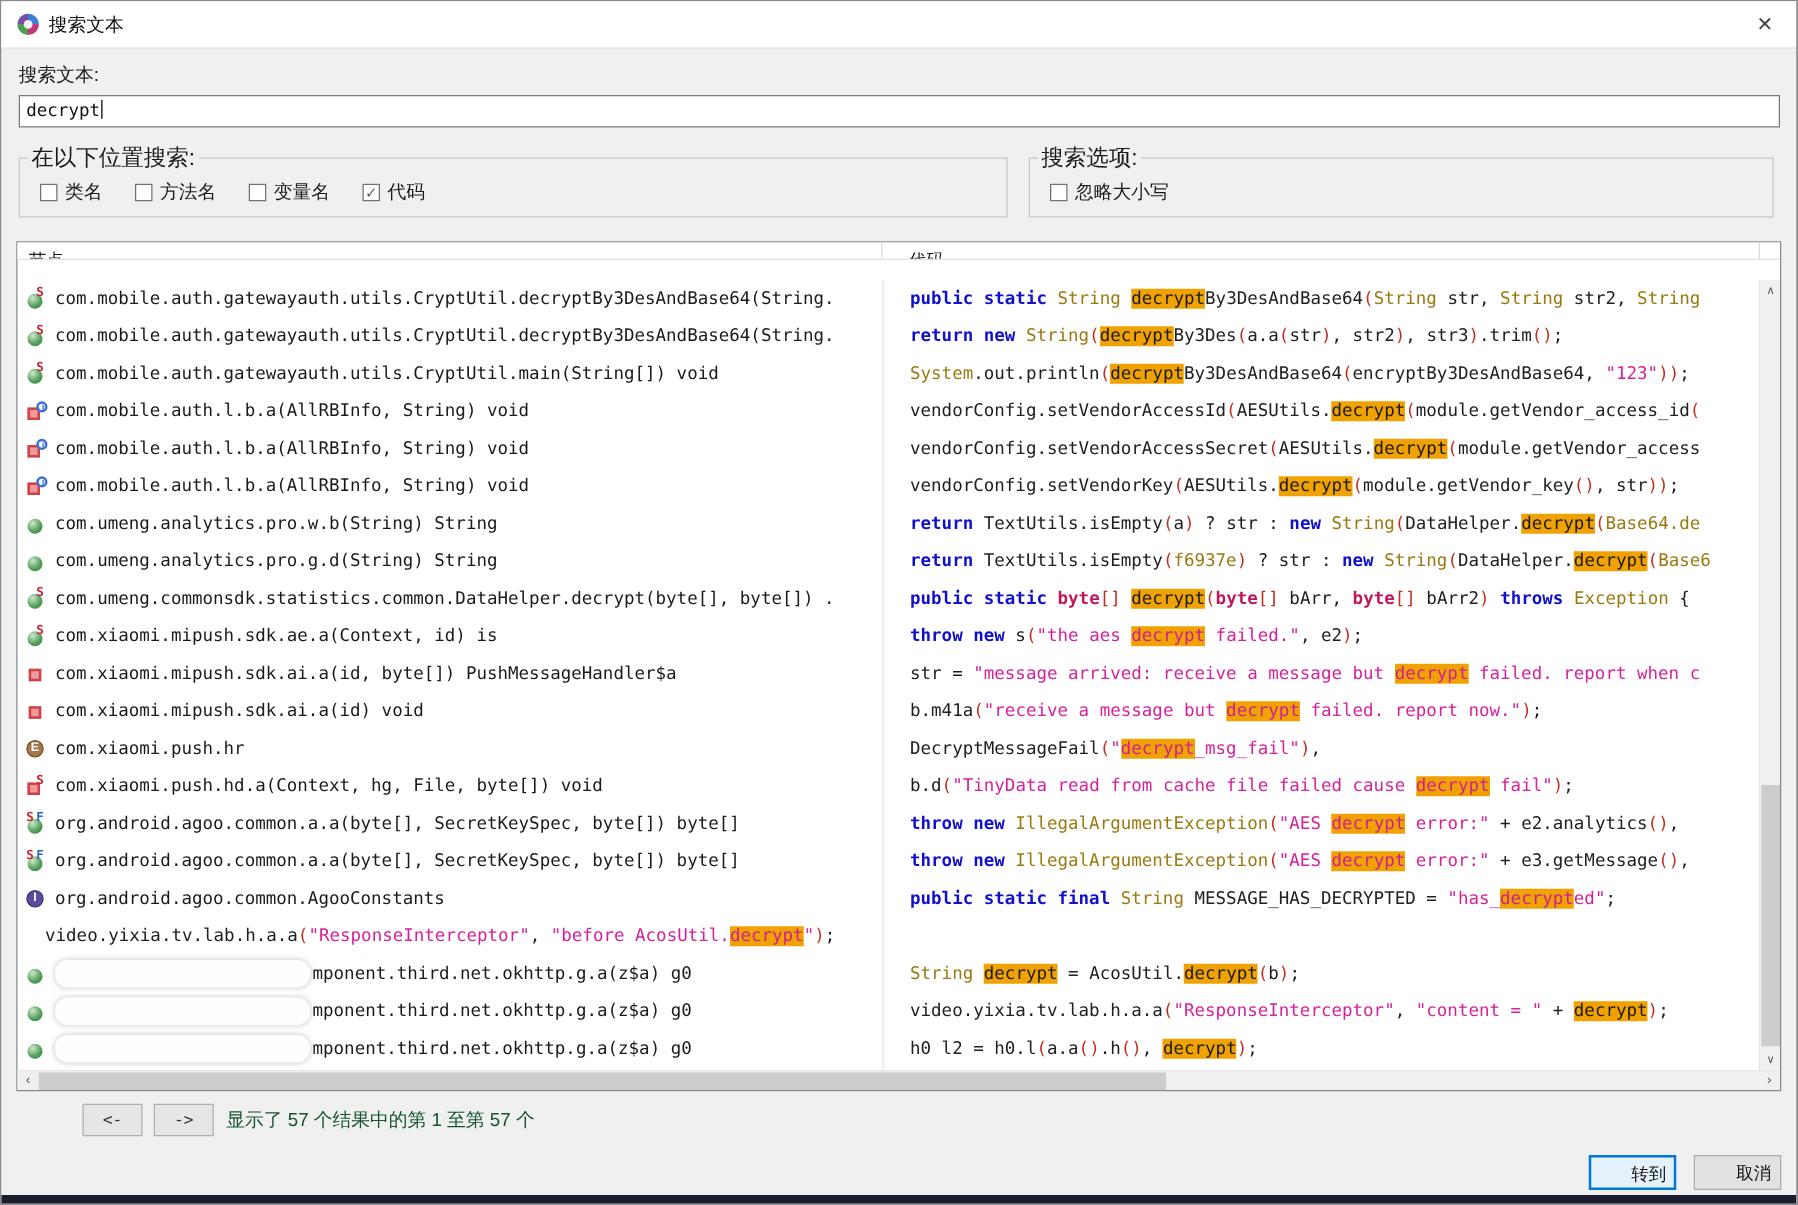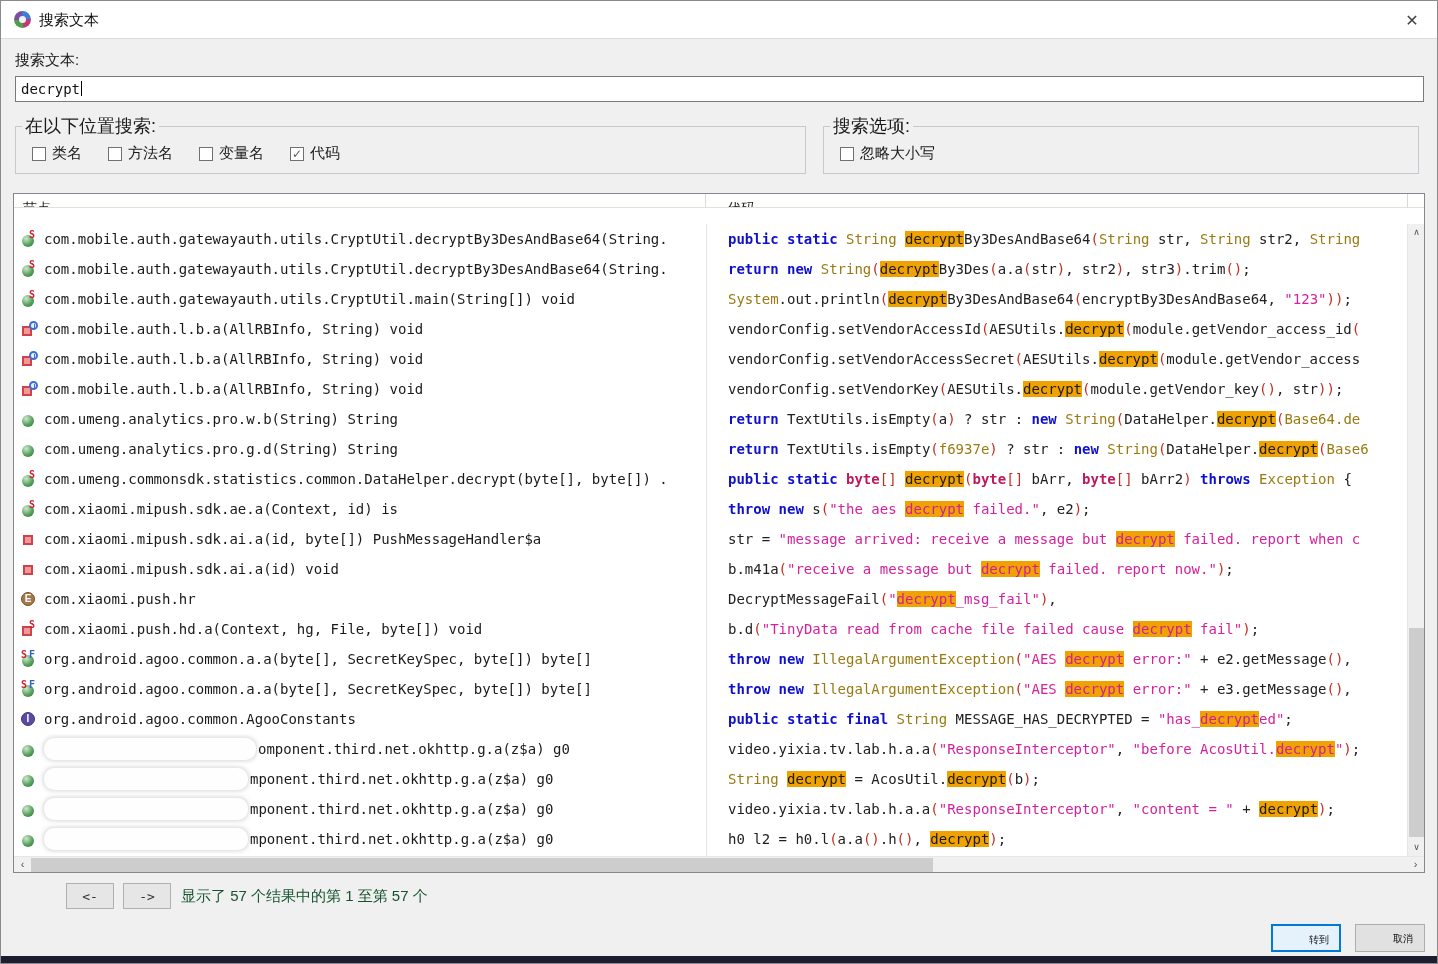--- a/index.html
+++ b/index.html
@@ -82,21 +82,21 @@
   .hscroll .arr.lf{left:0;}
   .hscroll .arr.rt{right:0;}
   .hscroll .thumb{position:absolute;left:17px;top:1px;height:14px;width:64%;background:#cdcdcd;}
   
   .nav-btn{position:absolute;top:882px;width:48px;height:26px;background:#e6e6e6;border:1px solid #b0b0b0;
            font-family:"DejaVu Sans Mono",monospace;font-size:13px;color:#333;text-align:center;line-height:24px;cursor:pointer;}
   .nav-prev{left:65px;}
   .nav-next{left:122px;}
   .status{position:absolute;left:180px;top:886px;font-size:15px;color:#14532d;}
   
-  .dlg-btn{position:absolute;top:923px;width:70px;height:28px;font-size:10px;text-align:center;line-height:25px;cursor:pointer;padding-left:32px;}
+  .dlg-btn{position:absolute;top:923px;width:70px;height:28px;font-size:14px;text-align:center;line-height:25px;cursor:pointer;padding-left:32px;}
   .btn-goto{left:1270px;background:#e5f1fb;border:2px solid #0078d7;color:#111;}
   .btn-cancel{left:1354px;background:#e1e1e1;border:1px solid #adadad;color:#111;}
   .bottom-strip{position:absolute;left:0;bottom:0;width:100%;height:7px;background:#1d1d30;}
 </style>
 </head>
 <body>
 
 <div class="window">
   <div class="titlebar">
     <span class="app-icon"></span>
@@ -197,32 +197,31 @@
         <div class="row">
           <div class="cell node"><span class="icon"><i class="disc enum">E</i></span><span class="ntext">com.xiaomi.push.hr</span></div>
           <div class="cell code"><span class="p">DecryptMessageFail</span><span class="r">(</span><span class="s">"</span><span class="hs">decrypt</span><span class="s">_msg_fail"</span><span class="r">)</span><span class="p">,</span></div>
         </div>
         <div class="row">
           <div class="cell node"><span class="icon"><i class="sq"></i><b class="lt s-red">S</b></span><span class="ntext">com.xiaomi.push.hd.a(Context, hg, File, byte[]) void</span></div>
           <div class="cell code"><span class="p">b.d</span><span class="r">(</span><span class="s">"TinyData read from cache file failed cause </span><span class="hs">decrypt</span><span class="s"> fail"</span><span class="r">)</span><span class="p">;</span></div>
         </div>
         <div class="row">
           <div class="cell node"><span class="icon"><i class="ball"></i><b class="lt s-red sl">S</b><b class="lt f-blue">F</b></span><span class="ntext">org.android.agoo.common.a.a(byte[], SecretKeySpec, byte[]) byte[]</span></div>
-          <div class="cell code"><span class="k">throw new </span><span class="o">IllegalArgumentException</span><span class="r">(</span><span class="s">"AES </span><span class="hs">decrypt</span><span class="s"> error:"</span><span class="p"> + e2.getMessage</span><span class="r">()</span><span class="p">,</span></div>
+          <div class="cell code"><span class="k">throw new </span><span class="o">IllegalArgumentException</span><span class="r">(</span><span class="s">"AES </span><span class="hs">decrypt</span><span class="s"> error:"</span><span class="p"> + e2.analytics</span><span class="r">()</span><span class="p">,</span></div>
         </div>
         <div class="row">
           <div class="cell node"><span class="icon"><i class="ball"></i><b class="lt s-red sl">S</b><b class="lt f-blue">F</b></span><span class="ntext">org.android.agoo.common.a.a(byte[], SecretKeySpec, byte[]) byte[]</span></div>
           <div class="cell code"><span class="k">throw new </span><span class="o">IllegalArgumentException</span><span class="r">(</span><span class="s">"AES </span><span class="hs">decrypt</span><span class="s"> error:"</span><span class="p"> + e3.getMessage</span><span class="r">()</span><span class="p">,</span></div>
         </div>
         <div class="row">
           <div class="cell node"><span class="icon"><i class="disc iface">I</i></span><span class="ntext">org.android.agoo.common.AgooConstants</span></div>
           <div class="cell code"><span class="k">public static final </span><span class="o">String </span><span class="p">MESSAGE_HAS_DECRYPTED = </span><span class="s">"has_</span><span class="hs">decrypt</span><span class="s">ed"</span><span class="p">;</span></div>
         </div>
         <div class="row">
-          <div class="cell node"><span class="icon"><i class="ball"></i></span><span class="redact" style="width: 212px;"></span><span class="ntext">omponent.third.net.okhttp.g.a(z$a) g0</span></div>
           <div class="cell code"><span class="p">video.yixia.tv.lab.h.a.a</span><span class="r">(</span><span class="s">"ResponseInterceptor"</span><span class="p">, </span><span class="s">"before AcosUtil.</span><span class="hs">decrypt</span><span class="s">"</span><span class="r">)</span><span class="p">;</span></div>
         </div>
         <div class="row">
           <div class="cell node"><span class="icon"><i class="ball"></i></span><span class="redact" style="width: 204px;"></span><span class="ntext">mponent.third.net.okhttp.g.a(z$a) g0</span></div>
           <div class="cell code"><span class="o">String </span><span class="h">decrypt</span><span class="p"> = AcosUtil.</span><span class="h">decrypt</span><span class="r">(</span><span class="p">b</span><span class="r">)</span><span class="p">;</span></div>
         </div>
         <div class="row">
           <div class="cell node"><span class="icon"><i class="ball"></i></span><span class="redact" style="width: 204px;"></span><span class="ntext">mponent.third.net.okhttp.g.a(z$a) g0</span></div>
           <div class="cell code"><span class="p">video.yixia.tv.lab.h.a.a</span><span class="r">(</span><span class="s">"ResponseInterceptor"</span><span class="p">, </span><span class="s">"content = "</span><span class="p"> + </span><span class="h">decrypt</span><span class="r">)</span><span class="p">;</span></div>
         </div>

